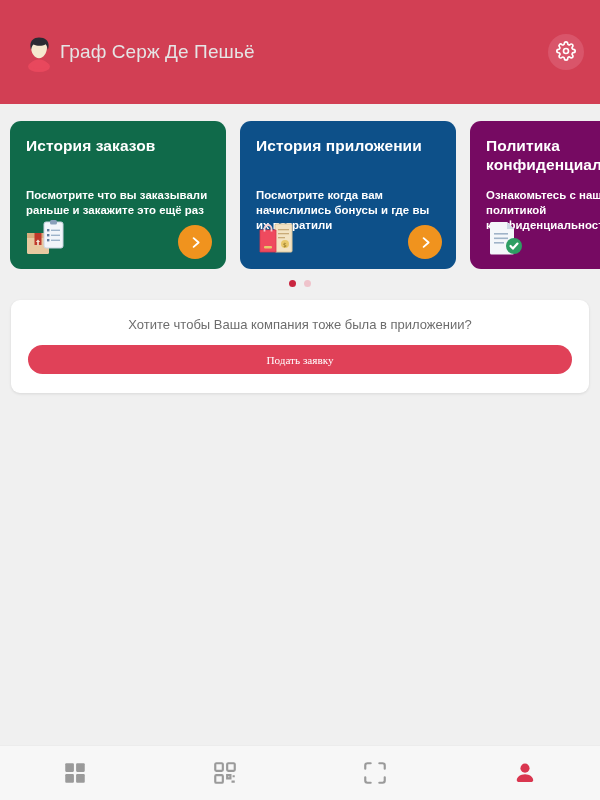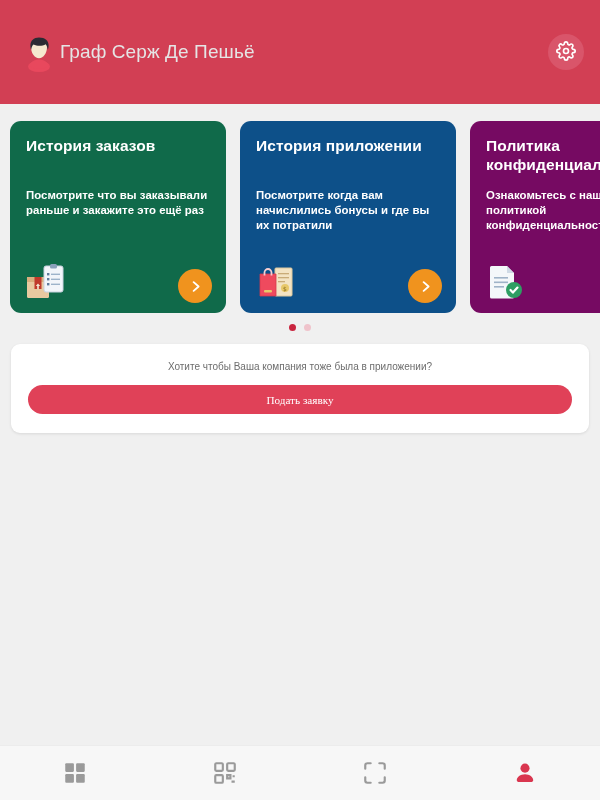--- a/index.html
+++ b/index.html
@@ -52,21 +52,21 @@
     overflow:hidden;
   }
   .carousel {
     display:flex;
     gap:14px;
     padding-left:10px;
     align-items:stretch;
   }
   .card {
     flex:0 0 216px;
-    height:192px;
+    height:148px;
     border-radius:11px;
     padding:15px 16px 12px 16px;
     position:relative;
     color:#fff;
     overflow:hidden;
   }
   .card-title {
     font-size:15.5px;
     font-weight:bold;
     line-height:1.24;
@@ -115,21 +115,21 @@
   .promo {
     margin:13px 11px 0 11px;
     background:#ffffff;
     border-radius:9px;
     padding:17px 17px 19px 17px;
     box-shadow:0 1px 3px rgba(0,0,0,.10);
   }
   .promo-text {
     text-align:center;
     color:#6d6d6d;
-    font-size:10px;
+    font-size:13px;
     margin-bottom:13px;
   }
   .promo-btn {
     display:block;
     width:100%;
     background:#e04158;
     color:#fff;
     border:none;
     border-radius:22px;
     height:29px;

